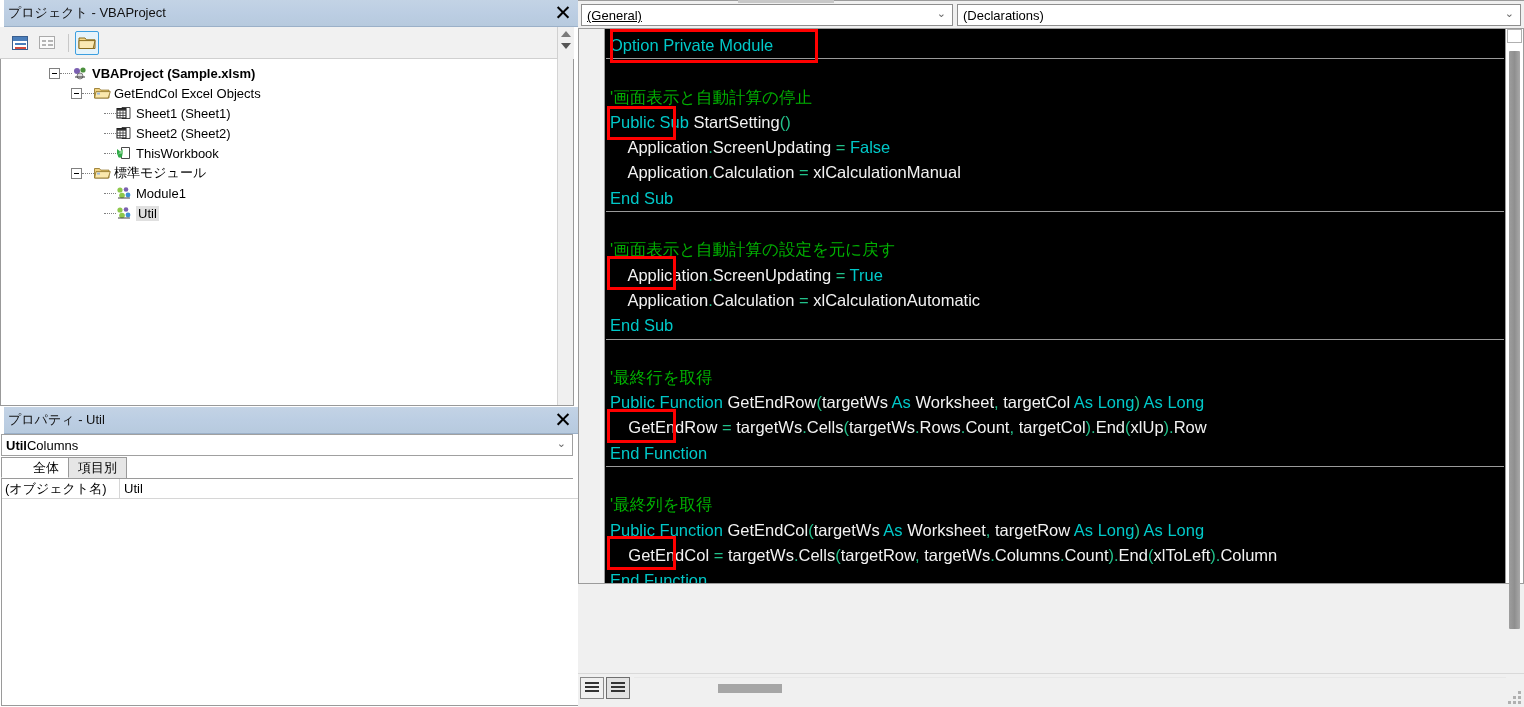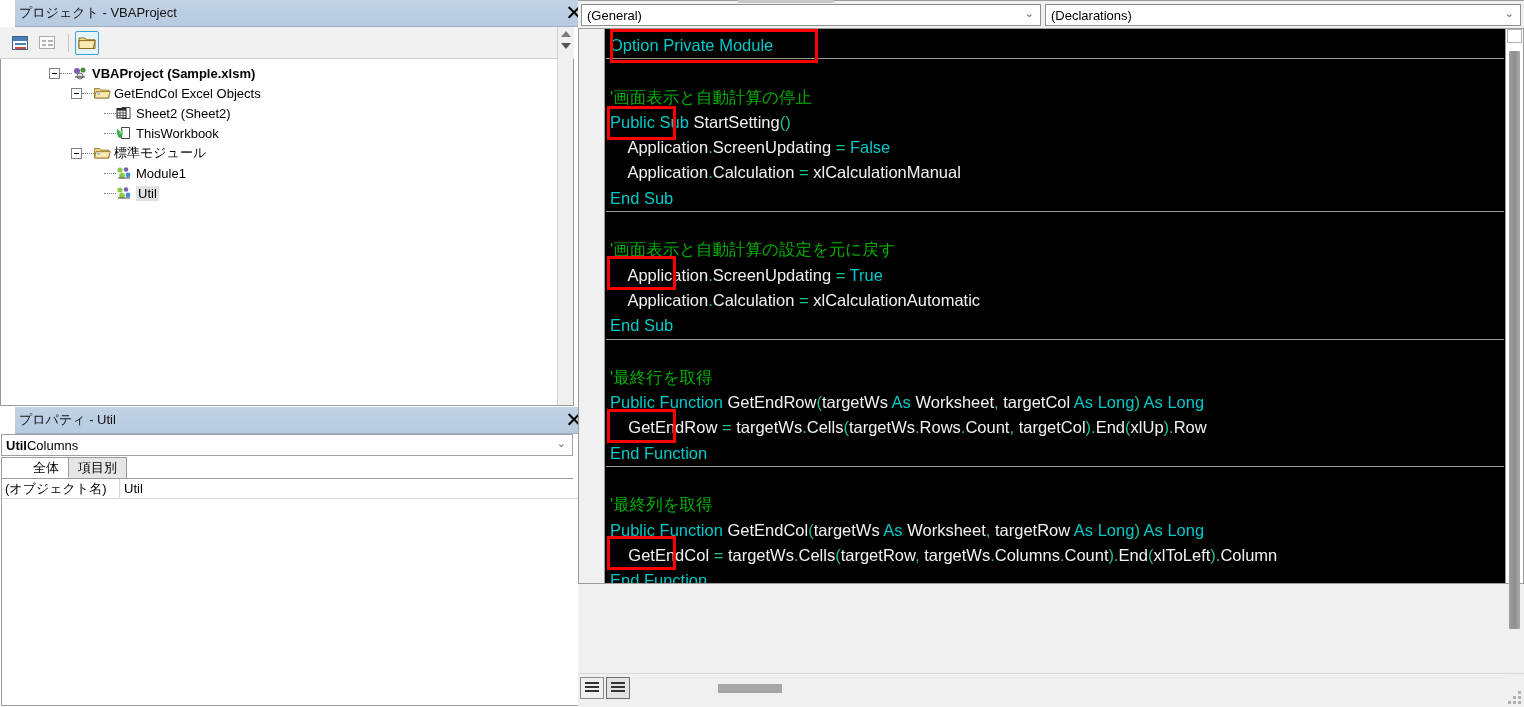--- a/index.html
+++ b/index.html
@@ -13,21 +13,21 @@
   #root { position: relative; width: 1524px; height: 707px; }
 
   
   #left-col {
     position: absolute; left: 0; top: 0; width: 574px; height: 707px;
     background: #ffffff;
   }
 
   
   .panel-titlebar {
-    position: absolute; left: 15px; width: 574px; height: 27px;
+    position: absolute; left: 4px; width: 574px; height: 27px;
     background: linear-gradient(to bottom, #c3d3e5 0%, #bccee3 50%, #b7cade 100%);
     border-bottom: 1px solid #9bb0c8;
     display: flex; align-items: center;
   }
   .panel-title {
     font-size: 13px; color: #111; padding-left: 4px;
     white-space: nowrap; letter-spacing: 0px;
   }
   .panel-close {
     position: absolute; right: 4px; top: 2px;
@@ -133,21 +133,21 @@
   }
   #code-combos {
     position: absolute; left: 0; top: 4px; width: 946px; height: 24px;
     display: flex; gap: 4px; padding: 0 3px;
   }
   .code-combo {
     height: 22px; border: 1px solid #8f8f8f; background: #fff;
     display: flex; align-items: center; padding-left: 5px;
     font-size: 13px; color: #000; position: relative;
   }
-  #combo-general { width: 460px; }
+  #combo-general { width: 372px; text-decoration: underline; }
   #combo-decl { flex: 1; }
 
   #code-area {
     position: absolute; left: 0; top: 28px; width: 946px; height: 556px;
     border: 1px solid #9c9c9c; background: #000;
   }
   #code-margin {
     position: absolute; left: 0; top: 0; width: 26px; bottom: 0;
     background: #f0f0f0; border-right: 1px solid #9c9c9c;
   }
@@ -259,20 +259,32 @@
           <div class="tree-row">
             <span class="spacer" style="width: 30px;"></span>
             <span class="expander"></span>
             <span class="dotline-h"></span>
             <svg width="17" height="15" viewBox="0 0 17 15" style="flex: 0 0 auto;">
               <path d="M0.5 2.5 h5 l1.2 1.6 H15 V12 H0.5 Z" fill="#f2d27f" stroke="#8a6d1f" stroke-width=".8"></path>
               <path d="M2 5.6 h14.3 L14.2 12 H0.6 Z" fill="#fbe8ad" stroke="#8a6d1f" stroke-width=".8"></path>
               <rect x="3" y="6.6" width="3" height="2" fill="#9fb8d8"></rect>
             </svg>
             <span class="tree-label">GetEndCol Excel Objects</span>
+          </div>
+          <div class="tree-row">
+            <span class="spacer" style="width: 52px;"></span>
+            <span class="spacer" style="width: 11px;"></span>
+            <span class="dotline-h"></span>
+            <svg width="17" height="15" viewBox="0 0 17 15" style="flex: 0 0 auto;">
+              <path d="M6 1.5 h8 v11 h-8 Z" fill="#fff" stroke="#333" stroke-width=".9"></path>
+              <rect x="1" y="2.5" width="9" height="9.5" fill="#fff" stroke="#111" stroke-width="1"></rect>
+              <rect x="1" y="2.5" width="9" height="2.2" fill="#333"></rect>
+              <path d="M4 4.7 v7.3 M7 4.7 v7.3 M1 7 h9 M1 9.5 h9" stroke="#333" stroke-width=".8"></path>
+            </svg>
+            <span class="tree-label">Sheet1 (Sheet1)</span>
           </div>
           <div class="tree-row">
             <span class="spacer" style="width: 52px;"></span>
             <span class="spacer" style="width: 11px;"></span>
             <span class="dotline-h"></span>
             <svg width="17" height="15" viewBox="0 0 17 15" style="flex: 0 0 auto;">
               <path d="M6 1.5 h8 v11 h-8 Z" fill="#fff" stroke="#333" stroke-width=".9"></path>
               <rect x="1" y="2.5" width="9" height="9.5" fill="#fff" stroke="#111" stroke-width="1"></rect>
               <rect x="1" y="2.5" width="9" height="2.2" fill="#333"></rect>
               <path d="M4 4.7 v7.3 M7 4.7 v7.3 M1 7 h9 M1 9.5 h9" stroke="#333" stroke-width=".8"></path>

